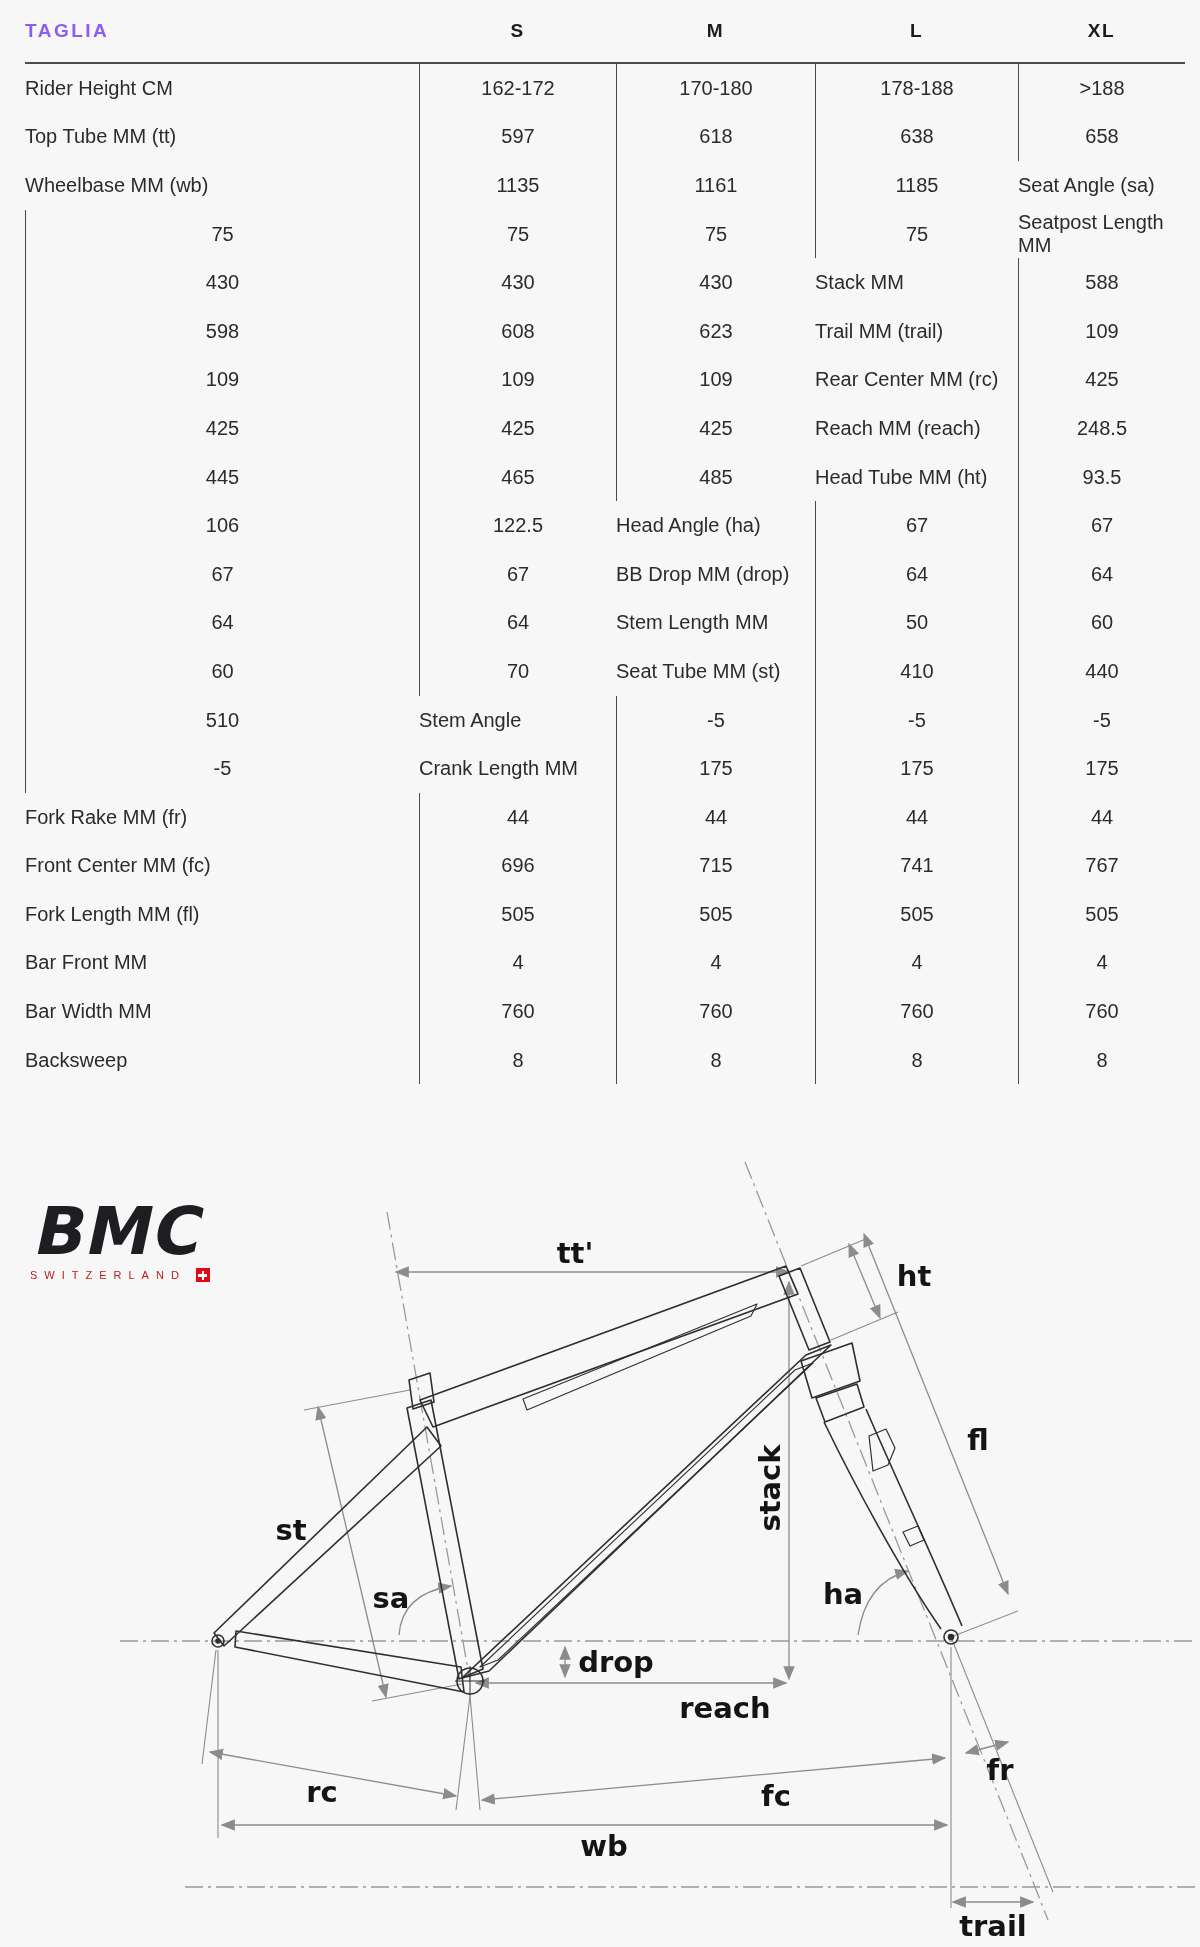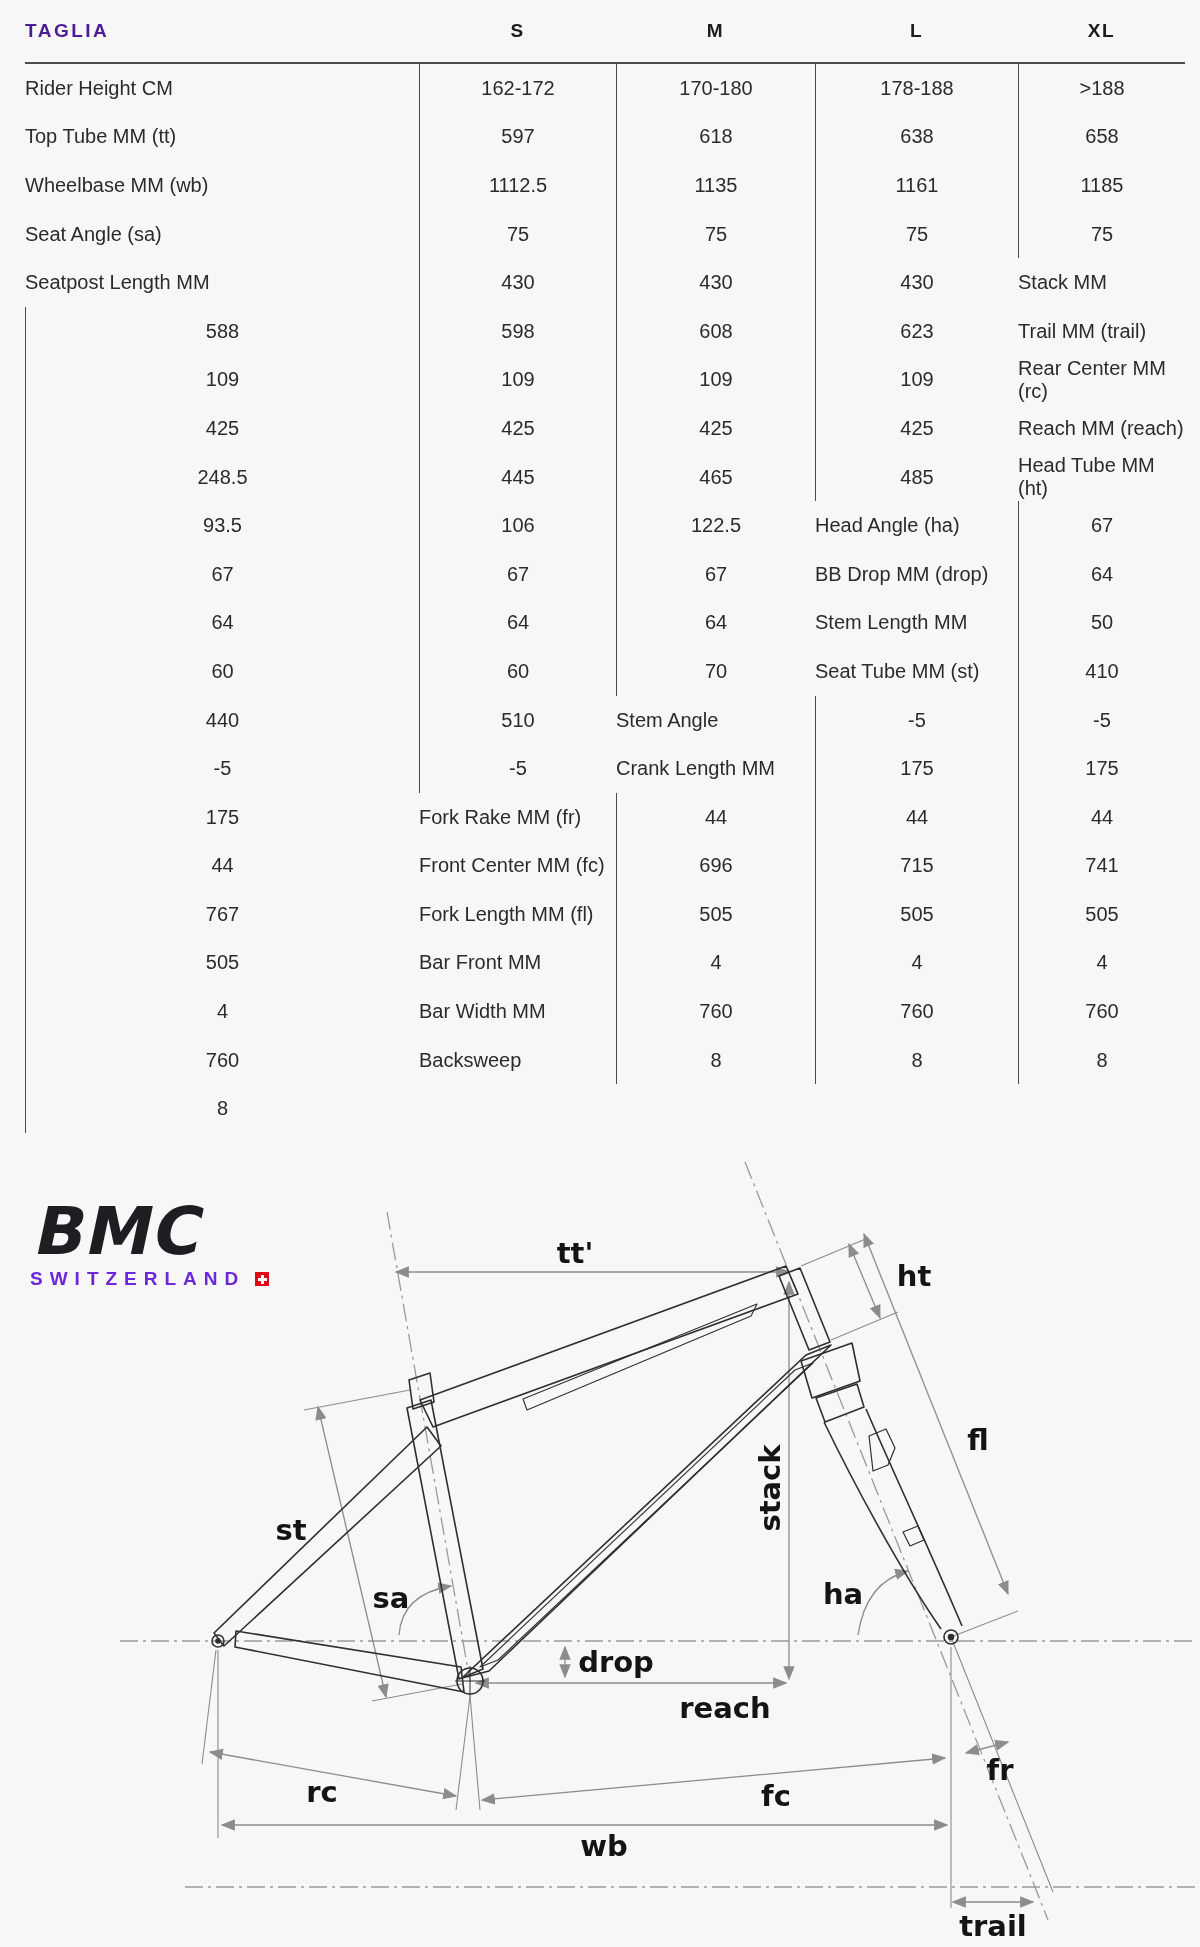--- a/index.html
+++ b/index.html
@@ -15,21 +15,21 @@
 
   
   .spec-table{position:absolute;top:0;left:0;width:1200px;}
   .tgrid{
     display:grid;
     grid-template-columns:394px 197px 199px 203px 167px;
     margin-left:25px;
   }
   .thead-grid{height:62px;align-items:center;}
   .thead-grid .hlabel{
-    font-weight:bold;font-size:19px;letter-spacing:2.5px;color:#4c1d95;
+    font-weight:bold;font-size:19px;letter-spacing:2.5px;color:#8b5cf6;
     display:flex;align-items:center;height:100%;
   }
   .thead-grid .hcell{
     font-weight:bold;font-size:19px;letter-spacing:1.5px;color:#1c1c20;
     display:flex;align-items:center;justify-content:center;height:100%;
   }
   .rule{border-top:2px solid #4d4d4d;margin-left:25px;width:1160px;height:0;}
   .tbody-grid{grid-auto-rows:48.6px;}
   .cell{
     display:flex;align-items:center;font-size:20px;color:#2b2b2e;
@@ -50,21 +50,21 @@
   .logo .bmc{
     font-family:"DejaVu Sans", sans-serif;
     font-weight:bold;font-size:66px;line-height:60px;color:#1e1e22;
     transform:skewX(-12deg);transform-origin:left bottom;
     letter-spacing:1px;
   }
   .logo .country{
     margin-top:6px;display:flex;align-items:center;gap:10px;
   }
   .logo .country span{
-    font-size:19px;letter-spacing:7px;color:#6d28d9;font-weight:700;
+    font-size:11px;letter-spacing:7px;color:#b91c1c;font-weight:400;
   }
   .swiss{
     width:14px;height:14px;background:#e30613;position:relative;flex:0 0 auto;
   }
   .swiss::before{content:"";position:absolute;left:6px;top:2.5px;width:2.5px;height:9px;background:#fff;}
   .swiss::after{content:"";position:absolute;left:2.5px;top:6px;width:9px;height:2.5px;background:#fff;}
 </style>
 </head>
 <body>
 
@@ -86,21 +86,20 @@
         <div class="cell val">162-172</div>
         <div class="cell val">170-180</div>
         <div class="cell val">178-188</div>
         <div class="cell val">&gt;188</div>
         <div class="cell lbl">Top Tube MM (tt)</div>
         <div class="cell val">597</div>
         <div class="cell val">618</div>
         <div class="cell val">638</div>
         <div class="cell val">658</div>
         <div class="cell lbl">Wheelbase MM (wb)</div>
-        <div class="cell val">1112.5</div>
         <div class="cell val">1135</div>
         <div class="cell val">1161</div>
         <div class="cell val">1185</div>
         <div class="cell lbl">Seat Angle (sa)</div>
         <div class="cell val">75</div>
         <div class="cell val">75</div>
         <div class="cell val">75</div>
         <div class="cell val">75</div>
         <div class="cell lbl">Seatpost Length MM</div>
         <div class="cell val">430</div>

